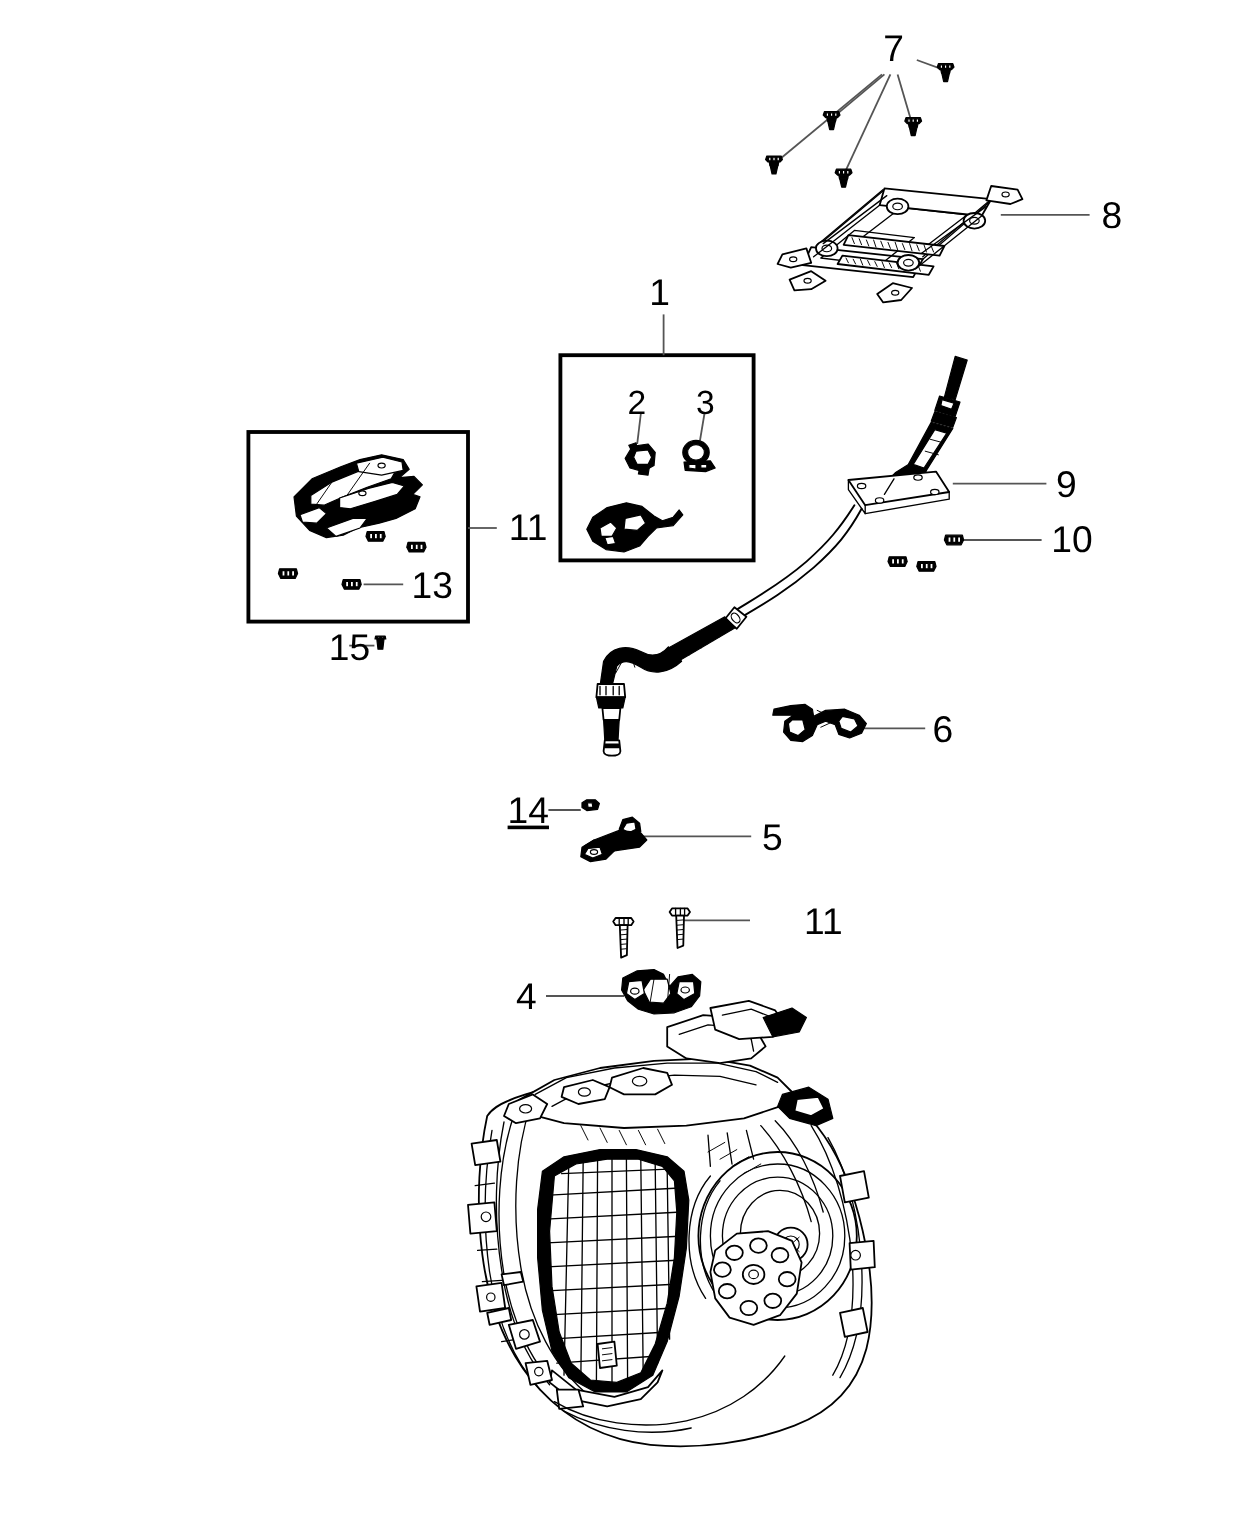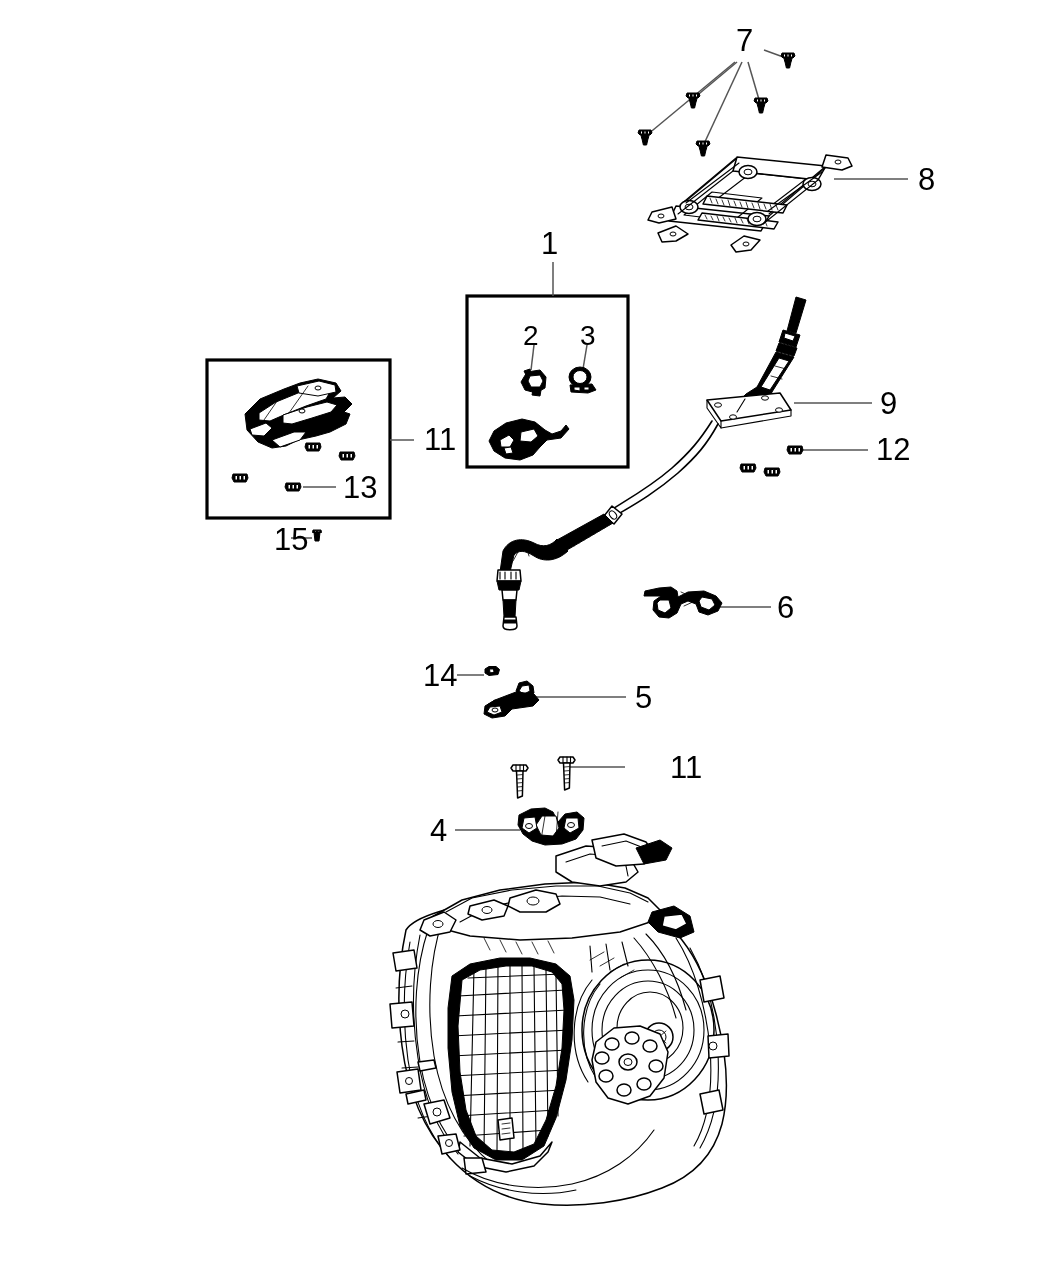--- a/index.html
+++ b/index.html
@@ -428,20 +428,20 @@
 
 <div class="callout-label" style="left:541px; top:228px;">1</div>
 <div class="callout-label inner-label" style="left:523px; top:322px;">2</div>
 <div class="callout-label inner-label" style="left:580px; top:322px;">3</div>
 <div class="callout-label" style="left:430px; top:815px;">4</div>
 <div class="callout-label" style="left:635px; top:682px;">5</div>
 <div class="callout-label" style="left:777px; top:592px;">6</div>
 <div class="callout-label" style="left:736px; top:25px;">7</div>
 <div class="callout-label" style="left:918px; top:164px;">8</div>
 <div class="callout-label" style="left:880px; top:388px;">9</div>
-<div class="callout-label" style="left:876px; top:434px;">12</div>
+<div class="callout-label" style="left:876px; top:434px;">10</div>
 <div class="callout-label" style="left:670px; top:752px;">11</div>
 <div class="callout-label" style="left:424px; top:424px;">11</div>
 <div class="callout-label" style="left:343px; top:472px;">13</div>
-<div class="callout-label" style="left:423px; top:660px;">14</div>
+<div class="callout-label" style="left:423px; top:660px;text-decoration:underline;">14</div>
 <div class="callout-label" style="left:254px; top:524px;margin-left:20px;">15</div>
 
 </div>
 
 </body></html>

